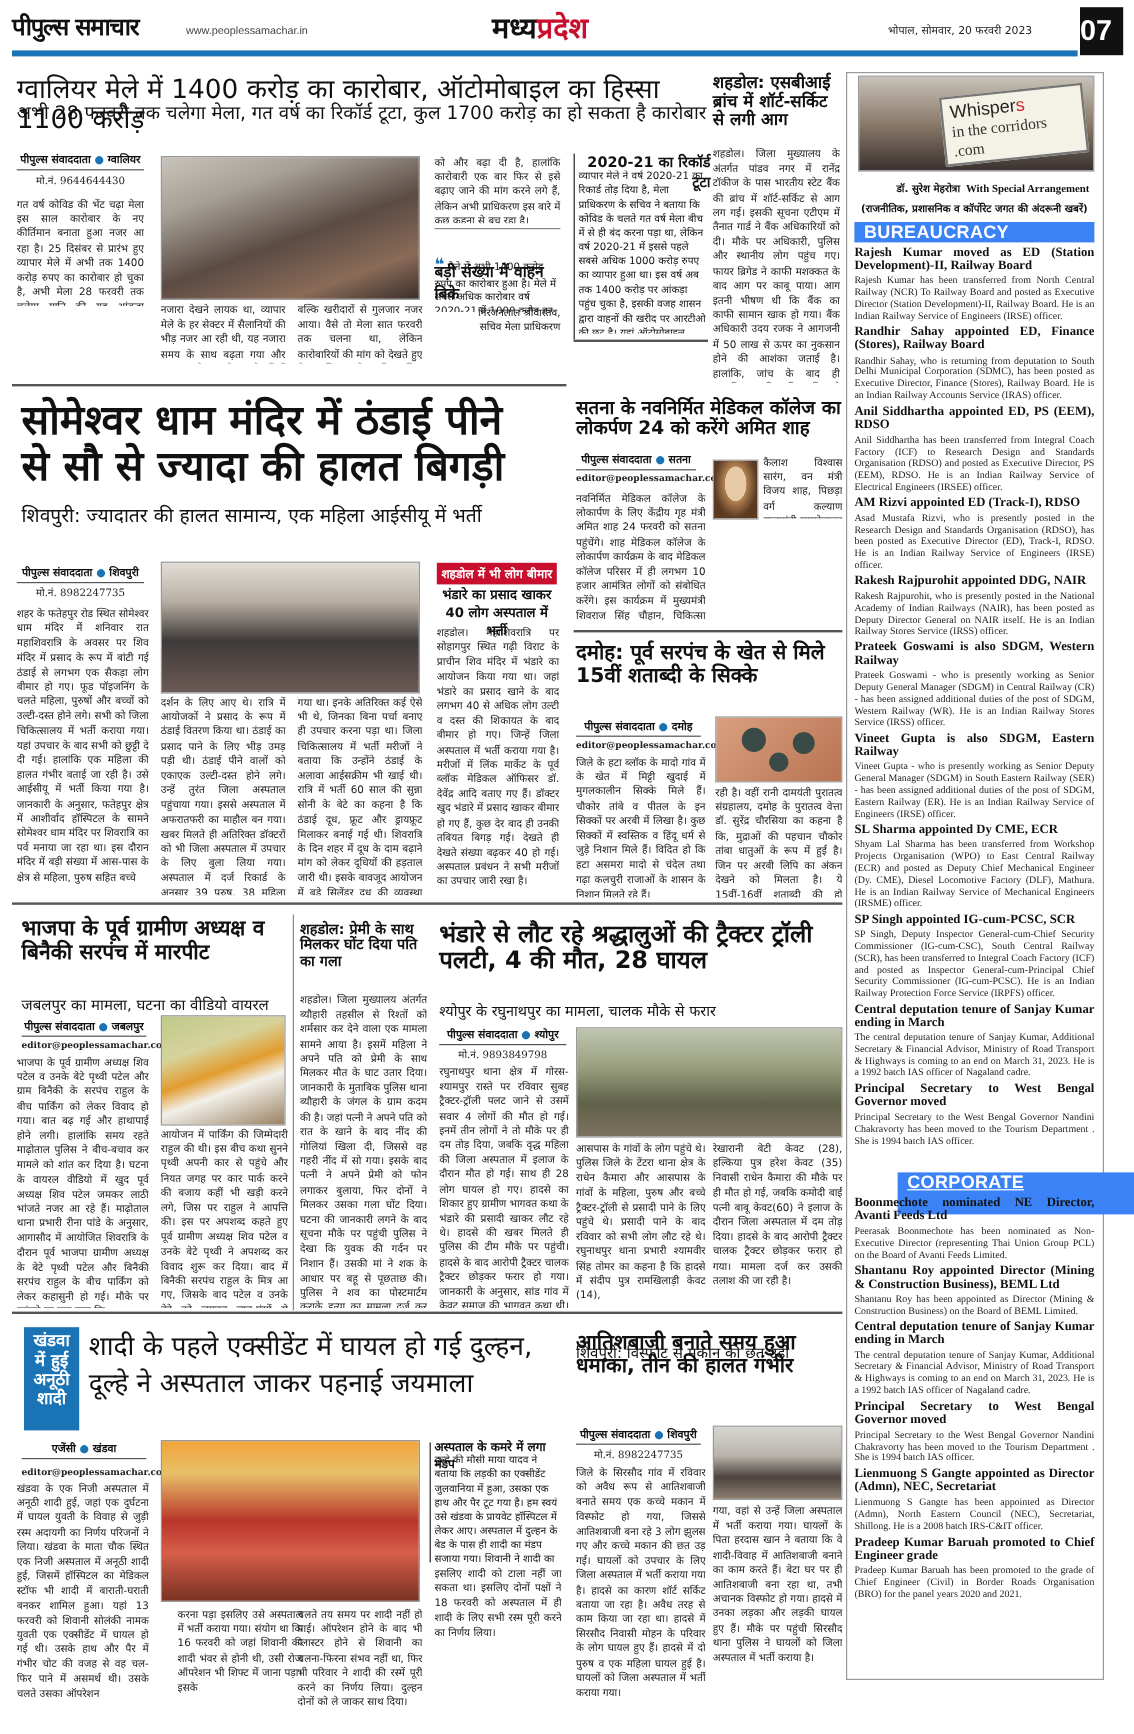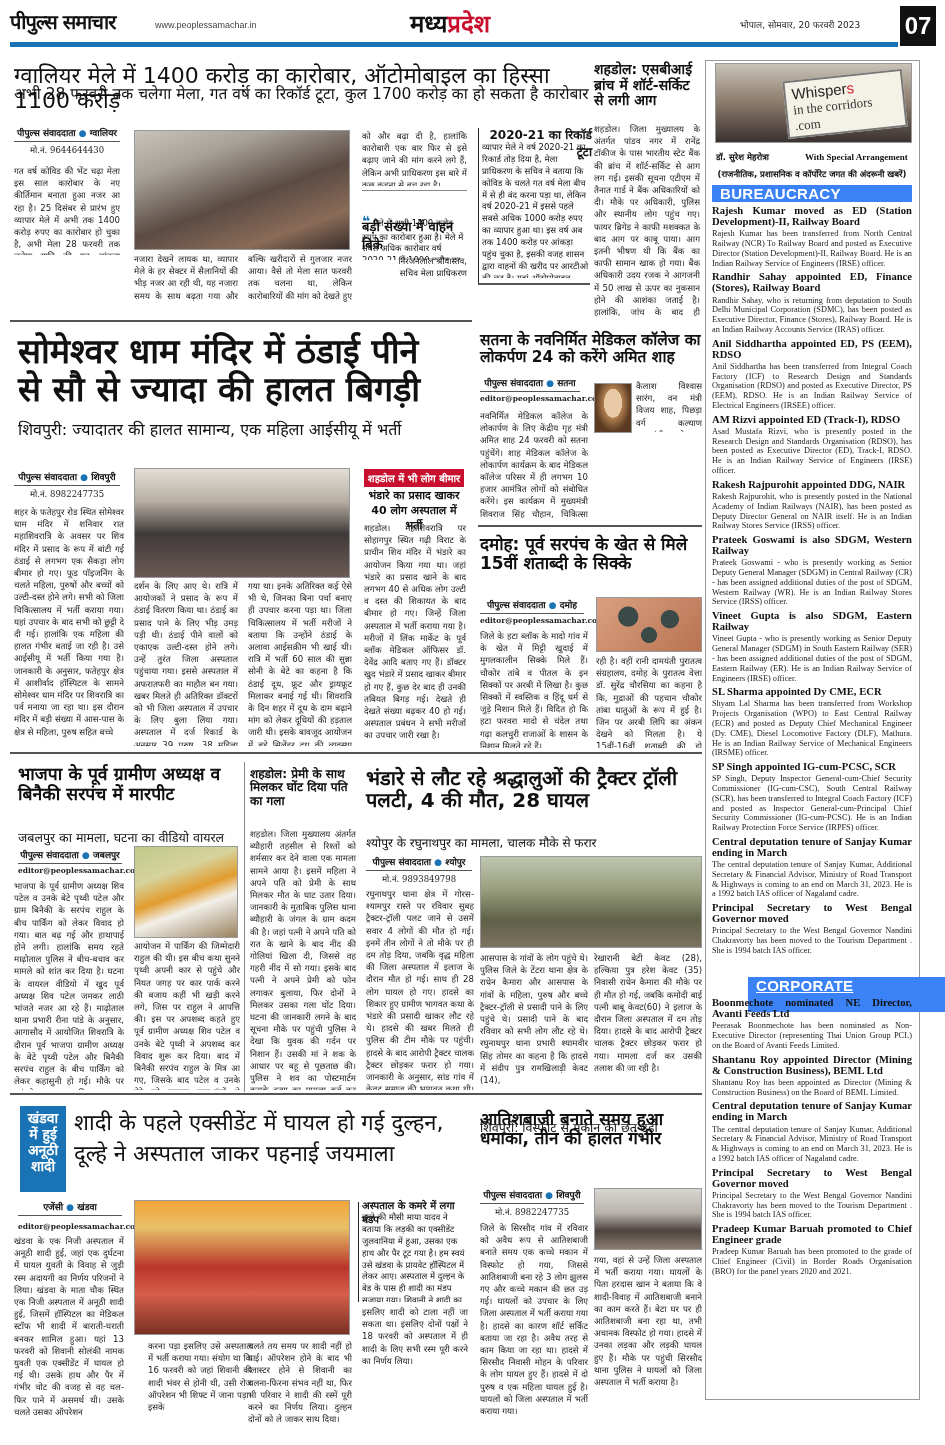--- a/index.html
+++ b/index.html
@@ -4,21 +4,21 @@
 <style>
   * { box-sizing: border-box; margin: 0; padding: 0; }
   body { width: 945px; height: 1445px; background: #fff; font-family: "DejaVu Serif", serif; color: #111; overflow: hidden; position: relative; }
   .abs { position: absolute; }
   .masthead { left: 0; top: 0; width: 945px; height: 46px; }
   .logo { left: 10px; top: 8px; font-family: "DejaVu Sans", sans-serif; font-weight: bold; font-size: 20px; color: #111; letter-spacing: -1px; }
   .site { left: 155px; top: 20px; font-family: "Liberation Sans", sans-serif; font-size: 9px; color: #444; }
   .section-title { left: 410px; top: 6px; font-family: "DejaVu Sans", sans-serif; font-weight: bold; font-size: 24px; }
   .section-title .a { color: #111; } .section-title .b { color: #c8102e; }
   .dateline { left: 740px; top: 18px; font-family: "DejaVu Sans", sans-serif; font-size: 9px; color: #222; }
-  .pageno { left: 900px; top: 6px; width: 36px; height: 40px; background: #111; color: #fff; font-family: "Liberation Sans", sans-serif; font-weight: bold; font-size: 24px; text-align: center; line-height: 40px; }
+  .pageno { left: 900px; top: 6px; width: 36px; height: 40px; background: #111; color: #fff; font-family: "Liberation Sans", sans-serif; font-weight: bold; font-size: 24px; line-height: 40px; }
   .topbar { left: 10px; top: 42px; width: 888px; height: 5px; background: #1a73b5; }
   .hl { font-family: "DejaVu Sans", sans-serif; font-weight: bold; color: #111; line-height: 1.12; }
   .hl.light { font-weight: normal; }
   .sub { font-family: "DejaVu Sans", sans-serif; color: #111; line-height: 1.2; }
   .byline { font-family: "DejaVu Sans", sans-serif; font-size: 9px; font-weight: bold; border-bottom: 1px solid #555; padding-bottom: 2px; text-align: center; }
   .byline .dot { color: #1a73b5; }
   .meta { font-family: "DejaVu Serif", serif; font-size: 8.5px; text-align: center; color: #222; margin-top: 2px; }
   .body { font-family: "DejaVu Sans", sans-serif; font-size: 8.6px; line-height: 1.42; text-align: justify; color: #1a1a1a; }
   .photo { background: linear-gradient(135deg, #8d7b68 0%, #b9a58f 30%, #6c5a4a 60%, #a89680 100%); border: 1px solid #999; }
   .photo.crowd { background: linear-gradient(160deg,#c9c4bb 0%,#a6a096 25%,#5b4b43 55%,#8a6b58 80%,#3a2f2a 100%); }
@@ -116,21 +116,21 @@
 <div class="abs body" style="left:636px;top:380px;width:66px;height:52px;overflow:hidden;">कैलाश विश्वास सारंग, वन मंत्री विजय शाह, पिछड़ा वर्ग कल्याण राज्यमंत्री रामखेलावन पटेल, सांसद गणेश सिंह, जिला पंचायत अध्यक्ष रामसुशीलन कोल और विधायक सिद्धार्थ कुशवाहा भी शामिल होंगे। जानकारी के अनुसार, उद्घाटन के बाद गृहमंत्री कोल समाज के सम्मेलन में शामिल होंगे।</div>
 <div class="abs body" style="left:480px;top:410px;width:108px;height:108px;overflow:hidden;">नवनिर्मित मेडिकल कॉलेज के लोकार्पण के लिए केंद्रीय गृह मंत्री अमित शाह 24 फरवरी को सतना पहुंचेंगे। शाह मेडिकल कॉलेज के लोकार्पण कार्यक्रम के बाद मेडिकल कॉलेज परिसर में ही लगभग 10 हजार आमंत्रित लोगों को संबोधित करेंगे। इस कार्यक्रम में मुख्यमंत्री शिवराज सिंह चौहान, चिकित्सा शिक्षा मंत्री</div>
 <div class="abs rule-h" style="left:478px;top:525px;width:224px;"></div>
 
 <div class="abs hl" style="left:480px;top:535px;width:225px;font-size:17px;">दमोह: पूर्व सरपंच के खेत से मिले 15वीं शताब्दी के सिक्के</div>
 <div class="abs" style="left:480px;top:598px;width:104px;">
   <div class="byline"><span>पीपुल्स संवाददाता</span> <span class="dot">●</span> <span>दमोह</span></div>
   <div class="meta" style="font-weight:bold;font-size:7.5px;">editor@peoplessamachar.co.in</div>
 </div>
 <div class="abs photo coins" style="left:596px;top:597px;width:106px;height:55px;"></div>
-<div class="abs body" style="left:480px;top:630px;width:108px;height:118px;overflow:hidden;">जिले के हटा ब्लॉक के मादो गांव में के खेत में मिट्टी खुदाई में मुगलकालीन सिक्के मिले हैं। चौकोर तांबे व पीतल के इन सिक्कों पर अरबी में लिखा है। कुछ सिक्कों में स्वस्तिक व हिंदू धर्म से जुड़े निशान मिले हैं। विदित हो कि हटा फरवरा मादो से चंदेल तथा गढ़ा कलचुरी राजाओं के शासन के निशान मिलते रहे हैं।</div>
+<div class="abs body" style="left:480px;top:630px;width:108px;height:118px;overflow:hidden;">जिले के हटा ब्लॉक के मादो गांव में के खेत में मिट्टी खुदाई में मुगलकालीन सिक्के मिले हैं। चौकोर तांबे व पीतल के इन सिक्कों पर अरबी में लिखा है। कुछ सिक्कों में स्वस्तिक व हिंदू धर्म से जुड़े निशान मिले हैं। विदित हो कि हटा असमरा मादो से चंदेल तथा गढ़ा कलचुरी राजाओं के शासन के निशान मिलते रहे हैं।</div>
 <div class="abs body" style="left:596px;top:655px;width:106px;height:93px;overflow:hidden;">रही है। वहीं रानी दामयंती पुरातत्व संग्रहालय, दमोह के पुरातत्व वेत्ता डॉ. सुरेंद्र चौरसिया का कहना है कि, मुद्राओं की पहचान चौकोर तांबा धातुओं के रूप में हुई है। जिन पर अरबी लिपि का अंकन देखने को मिलता है। ये 15वीं-16वीं शताब्दी की हो सकती हैं।</div>
 
 <div class="abs rule-h" style="left:10px;top:752px;width:692px;"></div>
 
 <div class="abs hl" style="left:18px;top:765px;width:222px;font-size:17.5px;">भाजपा के पूर्व ग्रामीण अध्यक्ष व बिनैकी सरपंच में मारपीट</div>
 <div class="abs sub" style="left:18px;top:830px;width:225px;font-size:12.5px;">जबलपुर का मामला, घटना का वीडियो वायरल</div>
 <div class="abs" style="left:18px;top:848px;width:104px;">
   <div class="byline"><span>पीपुल्स संवाददाता</span> <span class="dot">●</span> <span>जबलपुर</span></div>
   <div class="meta" style="font-weight:bold;font-size:7.5px;">editor@peoplessamachar.co.in</div>
 </div>
@@ -183,21 +183,21 @@
 <div class="abs body" style="left:480px;top:1222px;width:108px;height:214px;overflow:hidden;">जिले के सिरसौद गांव में रविवार को अवैध रूप से आतिशबाजी बनाते समय एक कच्चे मकान में विस्फोट हो गया, जिससे आतिशबाजी बना रहे 3 लोग झुलस गए और कच्चे मकान की छत उड़ गई। घायलों को उपचार के लिए जिला अस्पताल में भर्ती कराया गया है। हादसे का कारण शॉर्ट सर्किट बताया जा रहा है। अवैध तरह से काम किया जा रहा था। हादसे में सिरसौद निवासी मोहन के परिवार के लोग घायल हुए हैं। हादसे में दो पुरुष व एक महिला घायल हुई है। घायलों को जिला अस्पताल में भर्ती कराया गया।</div>
 <div class="abs body" style="left:594px;top:1254px;width:108px;height:182px;overflow:hidden;">गया, वहां से उन्हें जिला अस्पताल में भर्ती कराया गया। घायलों के पिता हरदास खान ने बताया कि वे शादी-विवाह में आतिशबाजी बनाने का काम करते हैं। बेटा घर पर ही आतिशबाजी बना रहा था, तभी अचानक विस्फोट हो गया। हादसे में उनका लड़का और लड़की घायल हुए हैं। मौके पर पहुंची सिरसौद थाना पुलिस ने घायलों को जिला अस्पताल में भर्ती कराया है।</div>
 
 <div class="abs wpanel"></div>
 <div class="abs photo portrait wimg"></div>
 <div class="wsign">
   <div class="w1"><span style="color:#222">Whisper</span><span>s</span></div>
   <div class="w2">in the corridors</div>
   <div class="w2">.com</div>
 </div>
-<div class="abs wcap" style="left:697px;top:151px;padding-left:19px;">डॉ. सुरेश मेहरोत्रा</div>
+<div class="abs wcap" style="left:728px;top:151px;padding-left:19px;">डॉ. सुरेश मेहरोत्रा</div>
 <div class="abs wcap2" style="left:805px;top:152px;">With Special Arrangement</div>
 <div class="abs wtag" style="left:712px;top:168px;width:200px;">(राजनीतिक, प्रशासनिक व कॉर्पोरेट जगत की अंदरूनी खबरें)</div>
 <div class="abs catbar" style="left:712px;top:185px;width:200px;height:17px;line-height:17px;">BUREAUCRACY</div>
 <div class="abs wcol" style="top:202px;">
   <div class="witem">
       <h4>Rajesh Kumar moved as ED (Station Development)-II, Railway Board</h4>
       <p>Rajesh Kumar has been transferred from North Central Railway (NCR) To Railway Board and posted as Executive Director (Station Development)-II, Railway Board. He is an Indian Railway Service of Engineers (IRSE) officer.</p>
     </div>
   <div class="witem">
       <h4>Randhir Sahay appointed ED, Finance (Stores), Railway Board</h4>
@@ -252,16 +252,20 @@
     </div>
   <div class="witem">
       <h4>Central deputation tenure of Sanjay Kumar ending in March</h4>
       <p>The central deputation tenure of Sanjay Kumar, Additional Secretary &amp; Financial Advisor, Ministry of Road Transport &amp; Highways is coming to an end on March 31, 2023. He is a 1992 batch IAS officer of Nagaland cadre.</p>
     </div>
   <div class="witem">
       <h4>Principal Secretary to West Bengal Governor moved</h4>
       <p>Principal Secretary to the West Bengal Governor Nandini Chakravorty has been moved to the Tourism Department . She is 1994 batch IAS officer.</p>
     </div>
   <div class="witem">
+      <h4>Lienmuong S Gangte appointed as Director (Admn), NEC, Secretariat</h4>
+      <p>Lienmuong S Gangte has been appointed as Director (Admn), North Eastern Council (NEC), Secretariat, Shillong. He is a 2008 batch IRS-C&amp;IT officer.</p>
+    </div>
+  <div class="witem">
       <h4>Pradeep Kumar Baruah promoted to Chief Engineer grade</h4>
       <p>Pradeep Kumar Baruah has been promoted to the grade of Chief Engineer (Civil) in Border Roads Organisation (BRO) for the panel years 2020 and 2021.</p>
     </div>
 </div>
 
 </body></html>

